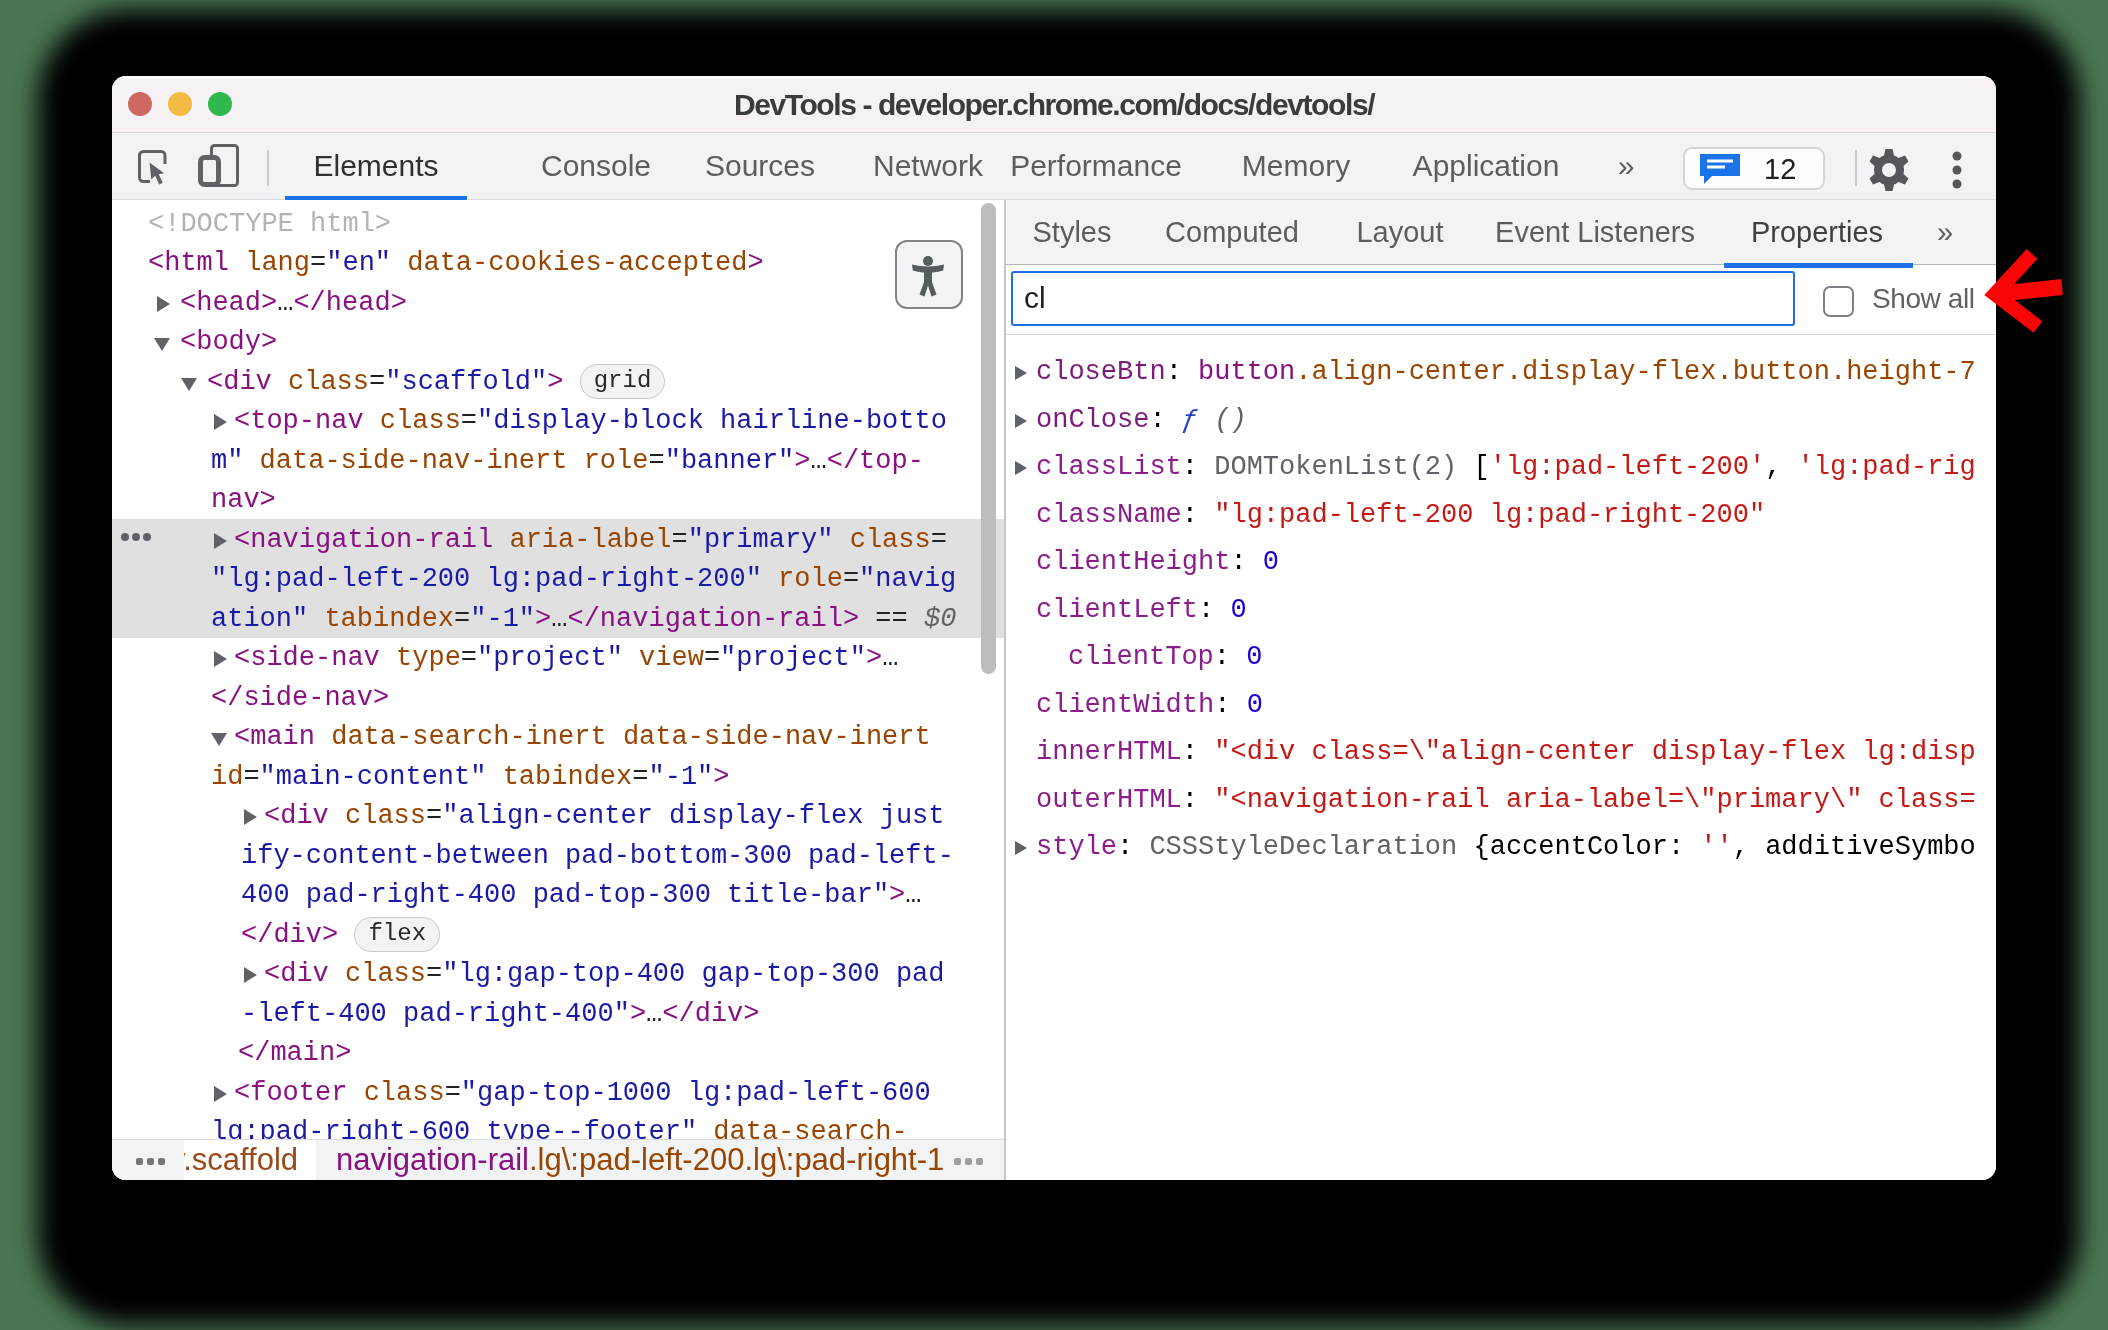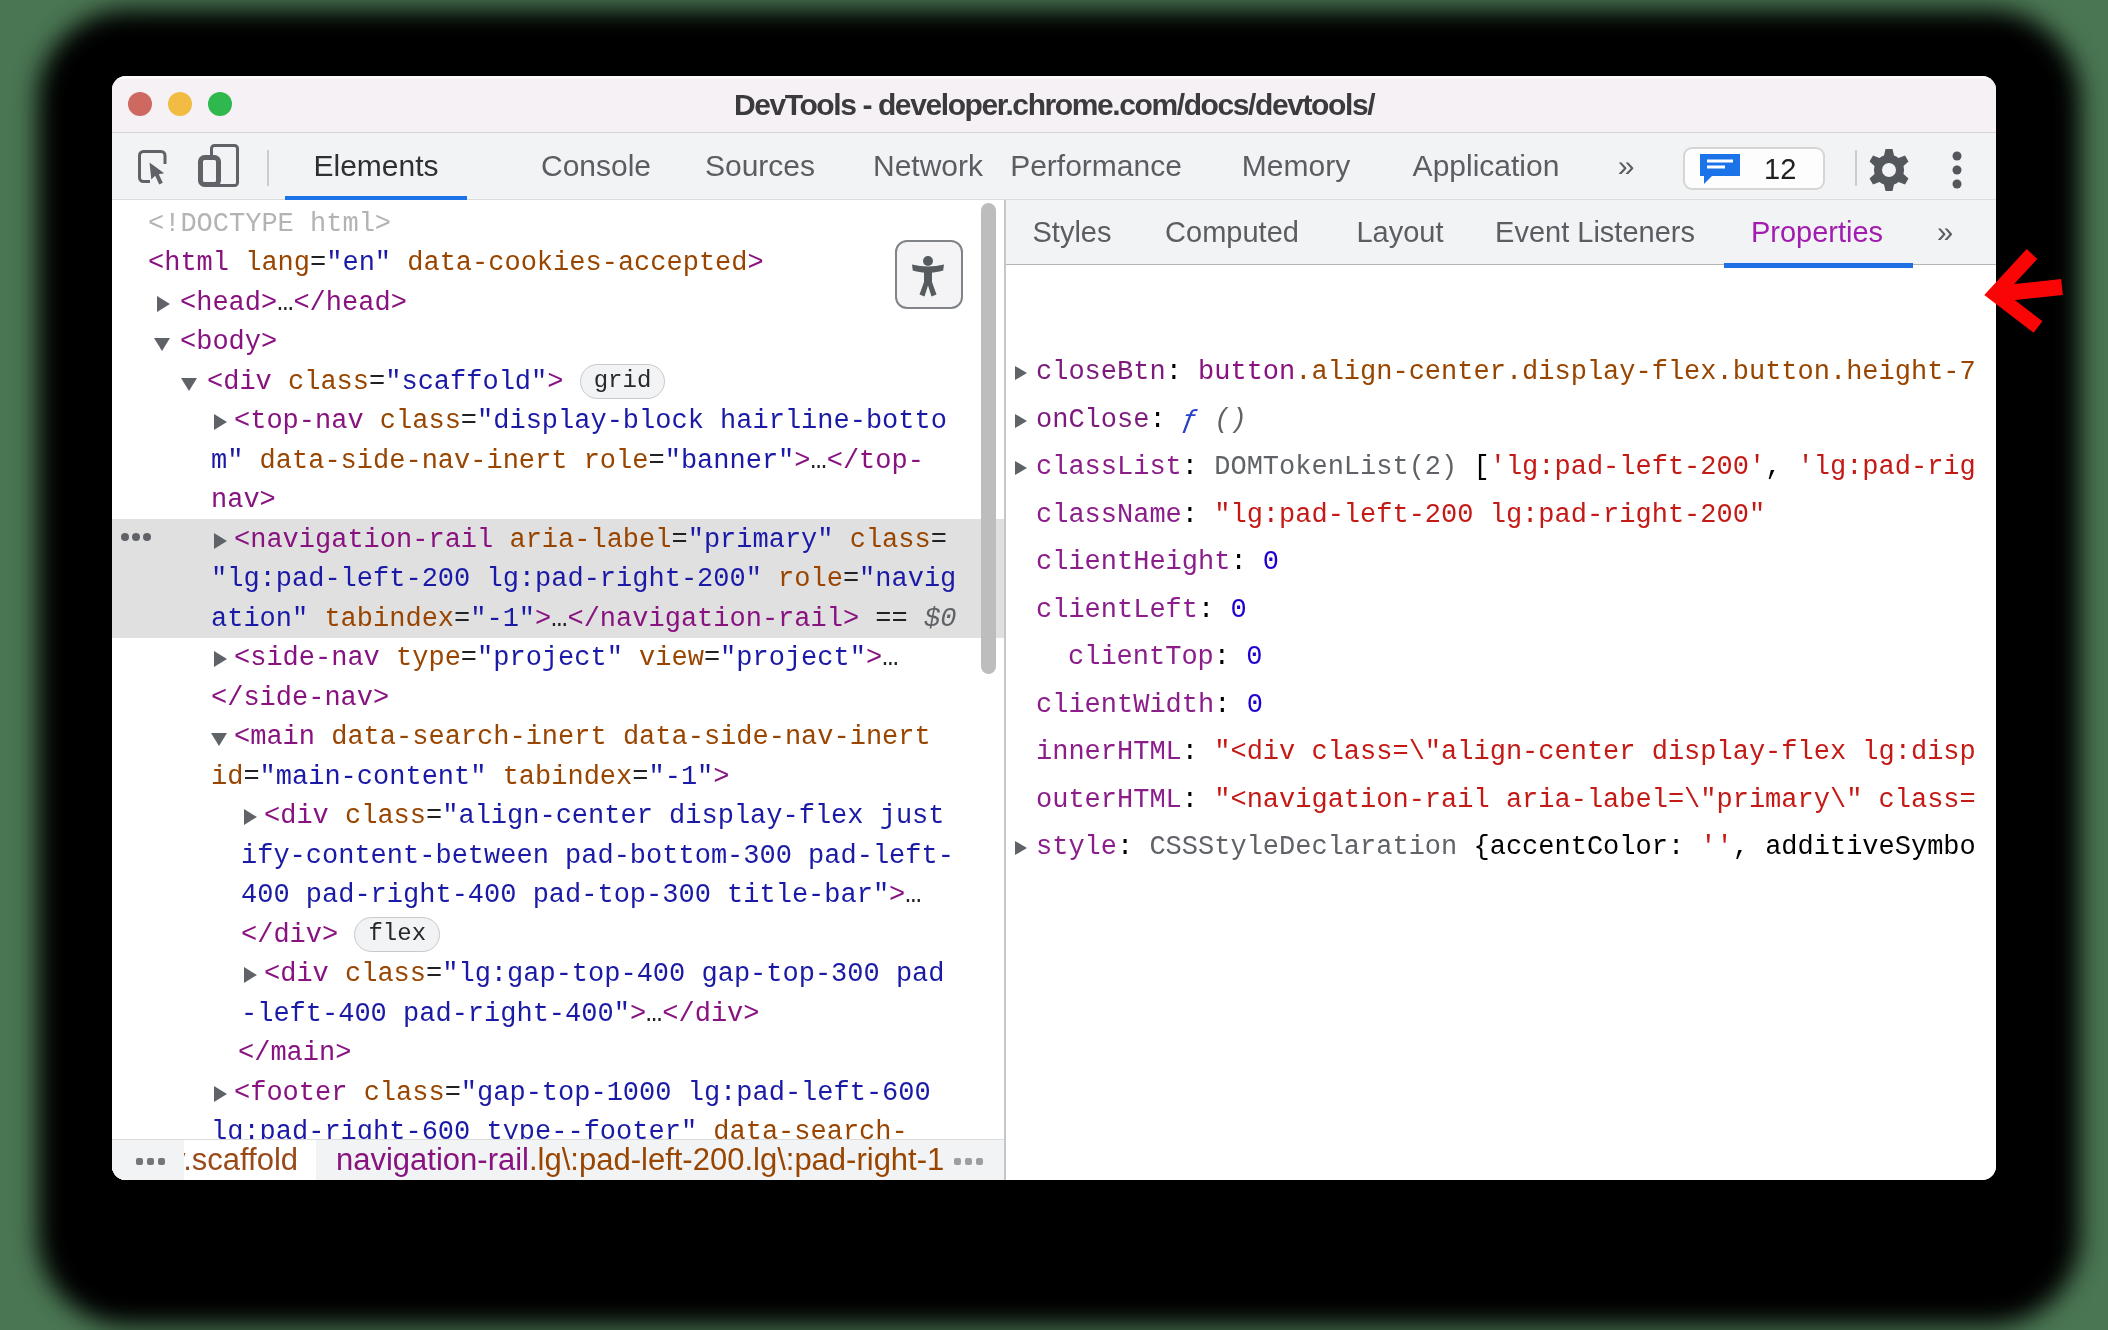--- a/index.html
+++ b/index.html
@@ -169,23 +169,28 @@
     <div class="cdots" style="left:22px;"><i></i><i></i><i></i></div>
     <div class="cdots" style="left:840px;z-index:4;"><i style="background:#9b9fa3;"></i><i style="background:#9b9fa3;"></i><i style="background:#9b9fa3;"></i></div>
   </div>
   <div class="divider"></div>
   <div class="rpanel">
     <div class="rtabs">
       <span class="rtab" style="left:66px;">Styles</span>
       <span class="rtab" style="left:226px;">Computed</span>
       <span class="rtab" style="left:394px;">Layout</span>
       <span class="rtab" style="left:589px;">Event Listeners</span>
-      <span class="rtab" style="left:811px;color:#a21caf;">Properties</span>
+      <span class="rtab" style="left:811px;color:#404040;">Properties</span>
       <span class="rtab" style="left:939px;">»</span>
       <div class="propline"></div>
+    </div>
+    <div class="filter">
+      <div class="finput">cl</div>
+      <div class="cbox"></div>
+      <div class="cblabel">Show all</div>
     </div>
     <div class="props">
       <div class="parr" style="top:31px;"></div>
       <div class="prow" style="top:14.25px;"><span class="pbold">closeBtn</span>: <span class="tag">button</span><span class="attr">.align-center.display-flex.button.height-7</span></div>
       <div class="parr" style="top:78.5px;"></div>
       <div class="prow" style="top:61.75px;"><span class="pbold">onClose</span>: <i><span class="fnf">ƒ</span> <span class="gray">()</span></i></div>
       <div class="parr" style="top:126px;"></div>
       <div class="prow" style="top:109.25px;"><span class="pname">classList</span>: <span class="gray">DOMTokenList(2)</span> [<span class="str">'lg:pad-left-200'</span>, <span class="str">'lg:pad-rig</span></div>
       <div class="prow" style="top:156.75px;"><span class="pname">className</span>: <span class="str">"lg:pad-left-200 lg:pad-right-200"</span></div>
       <div class="prow" style="top:204.25px;"><span class="pname">clientHeight</span>: <span class="num">0</span></div>

